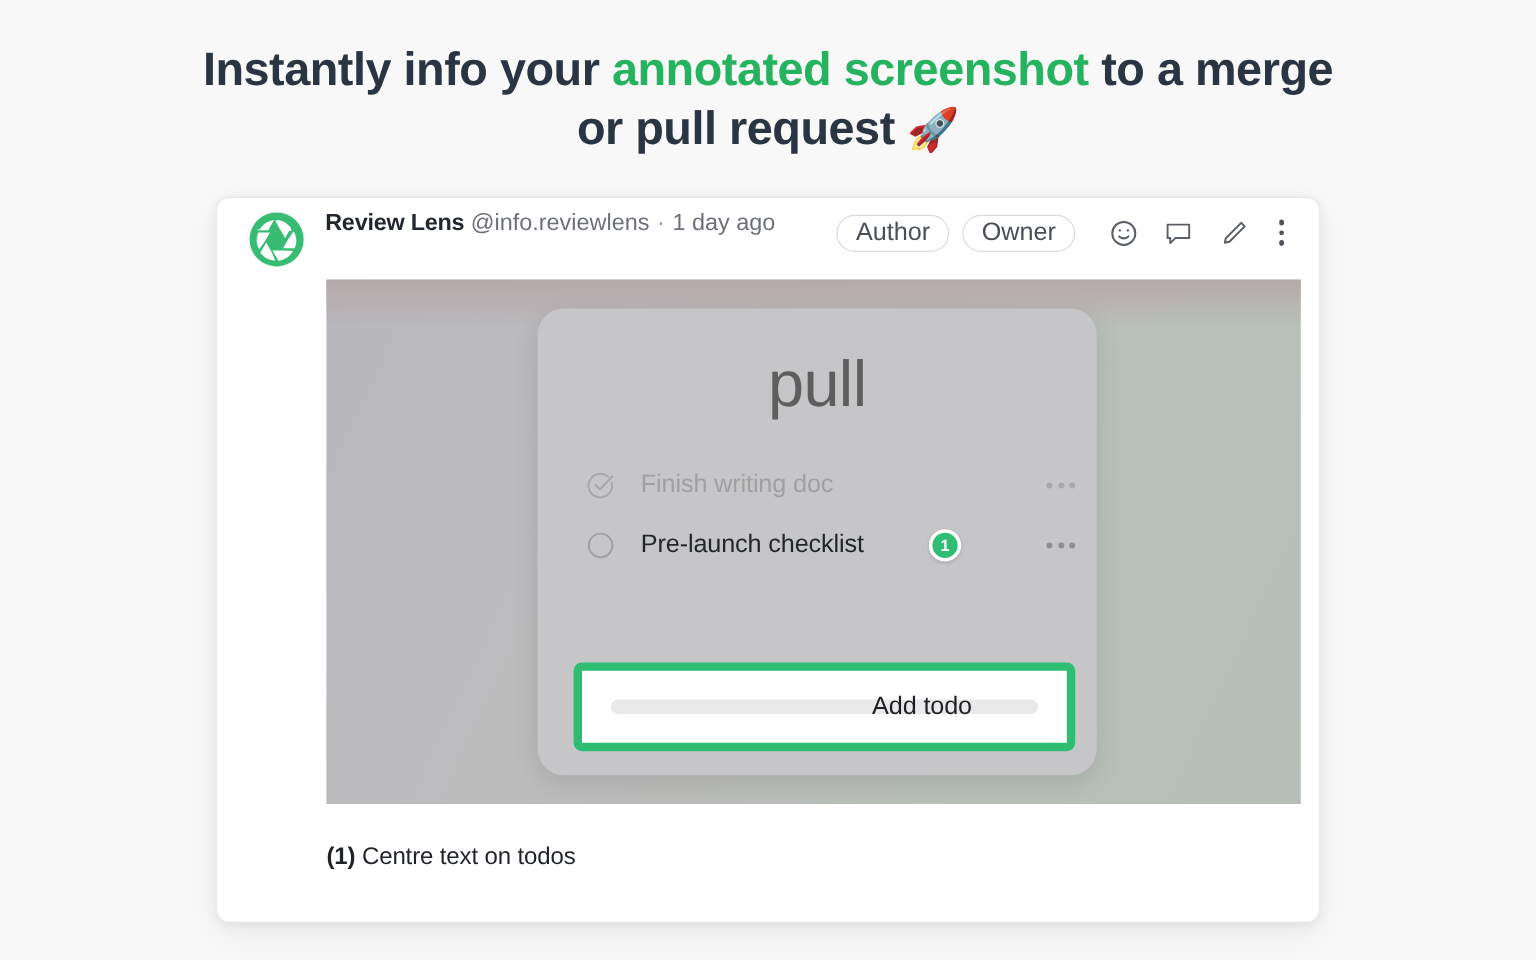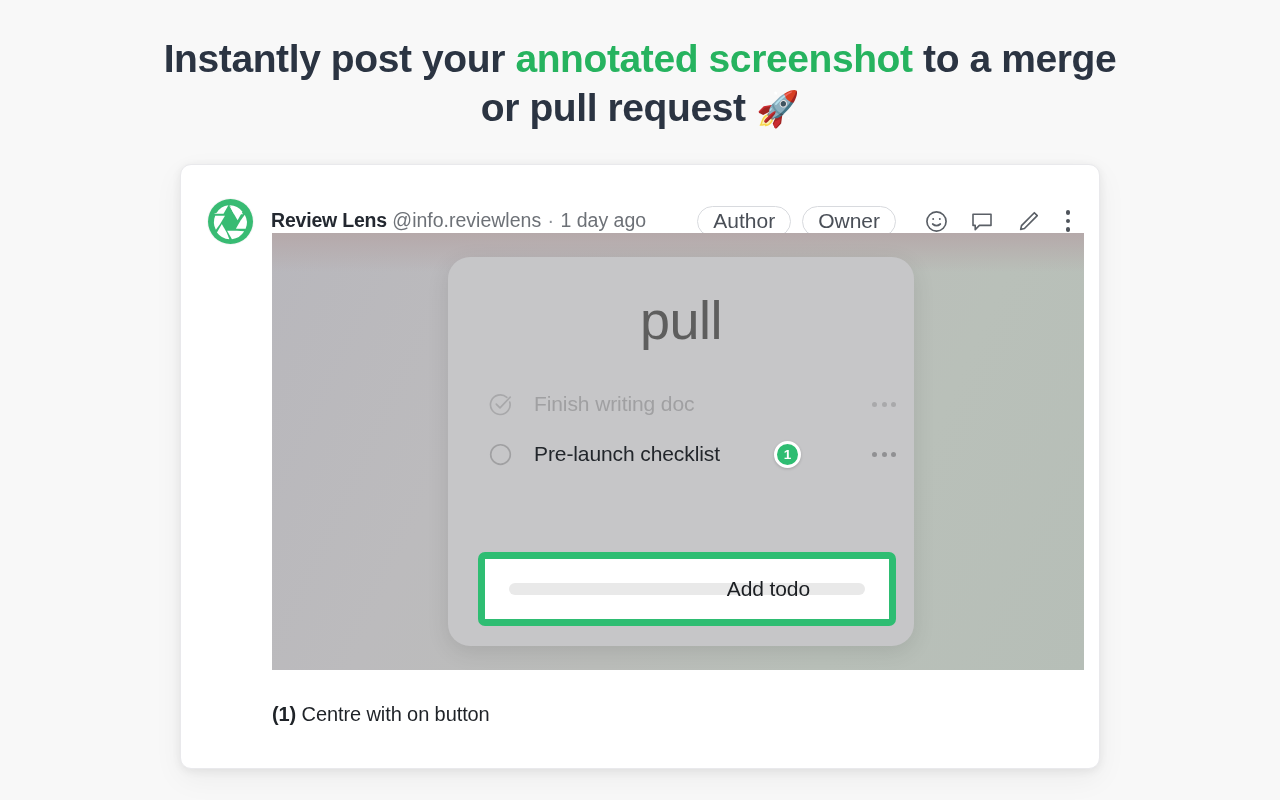--- a/index.html
+++ b/index.html
@@ -49,25 +49,25 @@
     border: 1px solid #e9e9ec;
     border-radius: 11px;
     box-shadow: 0 2px 10px rgba(0,0,0,0.07), 0 10px 30px rgba(0,0,0,0.05);
     overflow: hidden;
   }
 
   
   .card-header {
     position: absolute;
     left: 0;
-    top: 16px;
+    top: 0;
     width: 920px;
     height: 68px;
     display: flex;
-    align-items: center;
+    align-items: flex-start;
     padding: 12px 16px 0 27px;
   }
 
   .avatar {
     width: 45px;
     height: 45px;
     border-radius: 50%;
     background: #38bb73;
     flex: 0 0 45px;
     display: flex;
@@ -286,21 +286,21 @@
   }
   .caption .num { font-weight: bold; }
   .caption .txt { font-weight: normal; }
 </style>
 </head>
 <body>
 
 <div class="page">
 
   <h1 class="headline">
-    <span>Instantly post your </span><span class="accent">annotated screenshot</span><span> to a merge or pull request </span><span class="rocket">🚀</span>
+    <span>Instantly info your </span><span class="accent">annotated screenshot</span><span> to a merge or pull request </span><span class="rocket">🚀</span>
   </h1>
 
   <div class="post-card">
 
     <div class="card-header">
 
       <div class="avatar">
         <span>
           <svg width="39" height="39" viewBox="0 0 48 48">
             <g fill="#ffffff">
@@ -407,17 +407,17 @@
           </div>
         </div>
 
         <div class="highlight-box">
           <button class="add-btn">Add todo</button>
         </div>
       </div>
     </div>
 
     <div class="caption">
-      <span class="num">(1)</span><span class="txt"> Centre with on button</span>
+      <span class="num">(1)</span><span class="txt"> Centre text on todos</span>
     </div>
 
   </div>
 </div>
 
 </body></html>

